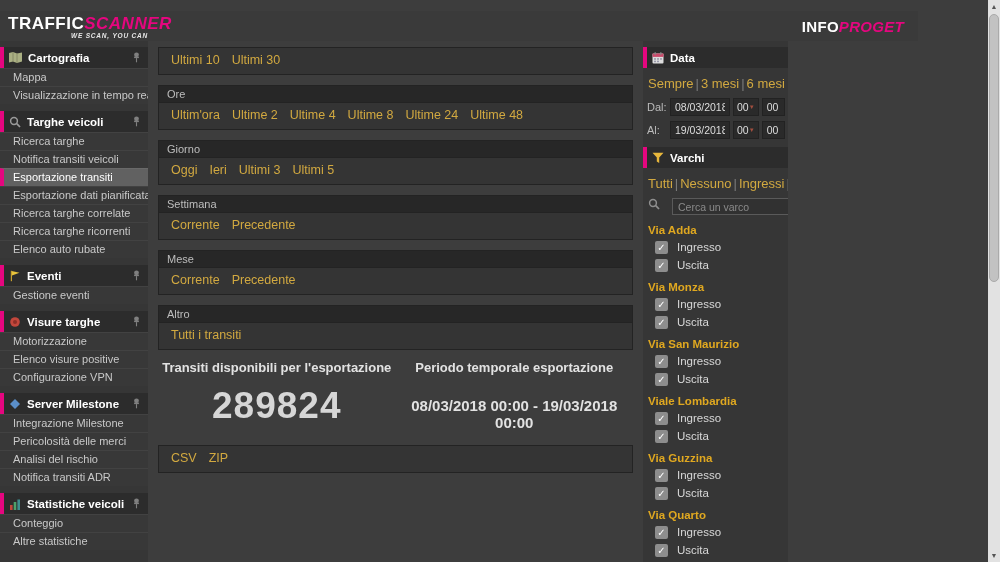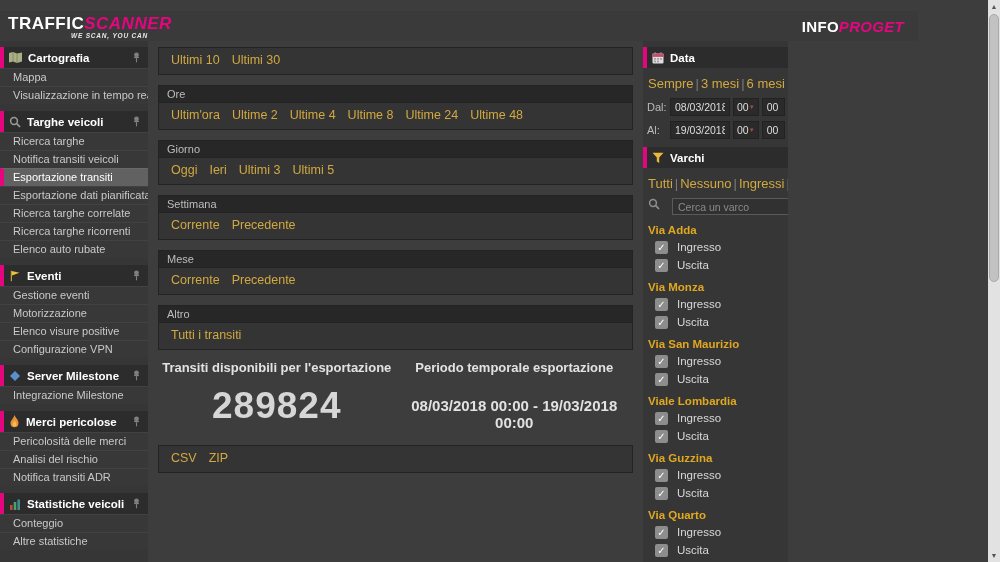--- a/index.html
+++ b/index.html
@@ -163,55 +163,55 @@
         <span class="sec-label">Eventi</span>
         <span class="ico pin">
           <svg width="9" height="11" viewBox="0 0 9 11">
             <circle cx="4.5" cy="2.8" r="2.4" fill="#8f8f8f"></circle>
             <rect x="2.1" y="4.6" width="4.8" height="1.5" fill="#8f8f8f"></rect>
             <line x1="4.5" y1="6.1" x2="4.5" y2="10.3" stroke="#8f8f8f" stroke-width="1.1"></line>
           </svg>
         </span>
       </div>
       <div class="item">Gestione eventi</div>
+      <div class="sec-header">
+        <span class="ico">
+          <svg width="12" height="12" viewBox="0 0 12 12">
+            <circle cx="6" cy="6" r="4.8" fill="#c2473c"></circle>
+            <circle cx="6" cy="6" r="2" fill="#8f2f27"></circle>
+          </svg>
+        </span>
+        <span class="sec-label">Visure targhe</span>
+        <span class="ico pin">
+          <svg width="9" height="11" viewBox="0 0 9 11">
+            <circle cx="4.5" cy="2.8" r="2.4" fill="#8f8f8f"></circle>
+            <rect x="2.1" y="4.6" width="4.8" height="1.5" fill="#8f8f8f"></rect>
+            <line x1="4.5" y1="6.1" x2="4.5" y2="10.3" stroke="#8f8f8f" stroke-width="1.1"></line>
+          </svg>
+        </span>
+      </div>
       <div class="item">Motorizzazione</div>
       <div class="item">Elenco visure positive</div>
       <div class="item">Configurazione VPN</div>
       <div class="sec-header">
         <span class="ico">
           <svg width="12" height="12" viewBox="0 0 12 12">
             <path d="M6 1 L11 6 L6 11 L1 6 Z" fill="#5b8fc9"></path>
           </svg>
         </span>
         <span class="sec-label">Server Milestone</span>
         <span class="ico pin">
           <svg width="9" height="11" viewBox="0 0 9 11">
             <circle cx="4.5" cy="2.8" r="2.4" fill="#8f8f8f"></circle>
             <rect x="2.1" y="4.6" width="4.8" height="1.5" fill="#8f8f8f"></rect>
             <line x1="4.5" y1="6.1" x2="4.5" y2="10.3" stroke="#8f8f8f" stroke-width="1.1"></line>
           </svg>
         </span>
       </div>
       <div class="item">Integrazione Milestone</div>
-      <div class="sec-header">
-        <span class="ico">
-          <svg width="11" height="13" viewBox="0 0 11 13">
-            <path d="M5.5 0 C6.5 3 9.5 4.5 9.5 8 A4 4.2 0 0 1 1.5 8 C1.5 5.5 4 4.5 5.5 0 Z" fill="#e8903a"></path>
-            <path d="M5.5 5 C6 7 7.5 7.5 7.5 9.3 A2 2.2 0 0 1 3.5 9.3 C3.5 8 5 7.5 5.5 5 Z" fill="#f3c04b"></path>
-          </svg>
-        </span>
-        <span class="sec-label">Merci pericolose</span>
-        <span class="ico pin">
-          <svg width="9" height="11" viewBox="0 0 9 11">
-            <circle cx="4.5" cy="2.8" r="2.4" fill="#8f8f8f"></circle>
-            <rect x="2.1" y="4.6" width="4.8" height="1.5" fill="#8f8f8f"></rect>
-            <line x1="4.5" y1="6.1" x2="4.5" y2="10.3" stroke="#8f8f8f" stroke-width="1.1"></line>
-          </svg>
-        </span>
-      </div>
       <div class="item">Pericolosità delle merci</div>
       <div class="item">Analisi del rischio</div>
       <div class="item">Notifica transiti ADR</div>
       <div class="sec-header">
         <span class="ico">
           <svg width="12" height="12" viewBox="0 0 12 12">
             <rect x="1" y="7" width="2.6" height="5" fill="#c2473c"></rect>
             <rect x="4.7" y="4" width="2.6" height="8" fill="#4da06a"></rect>
             <rect x="8.4" y="1.5" width="2.6" height="10.5" fill="#3e8e8e"></rect>
           </svg>

